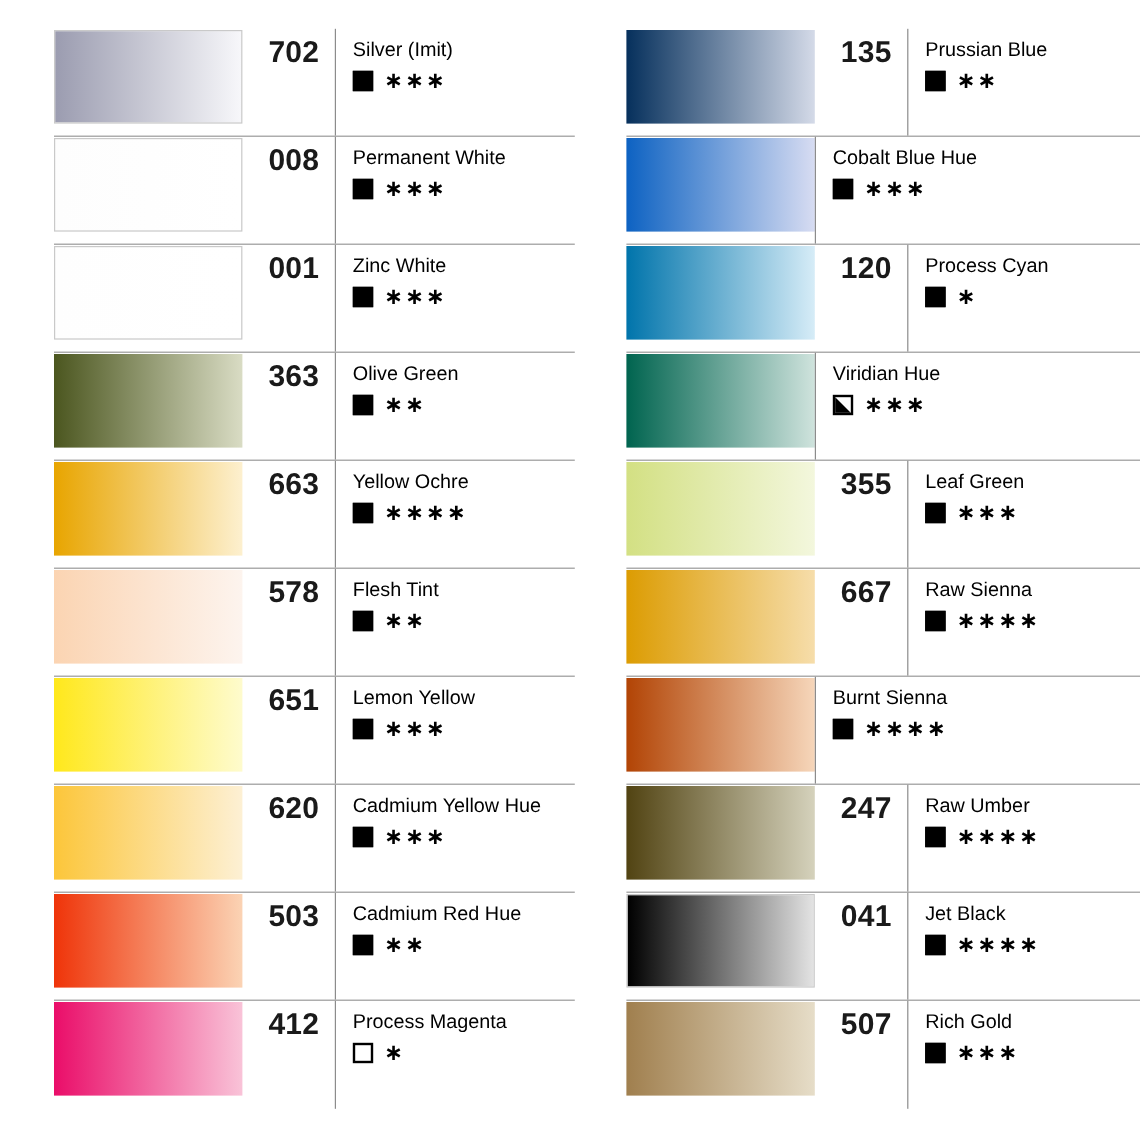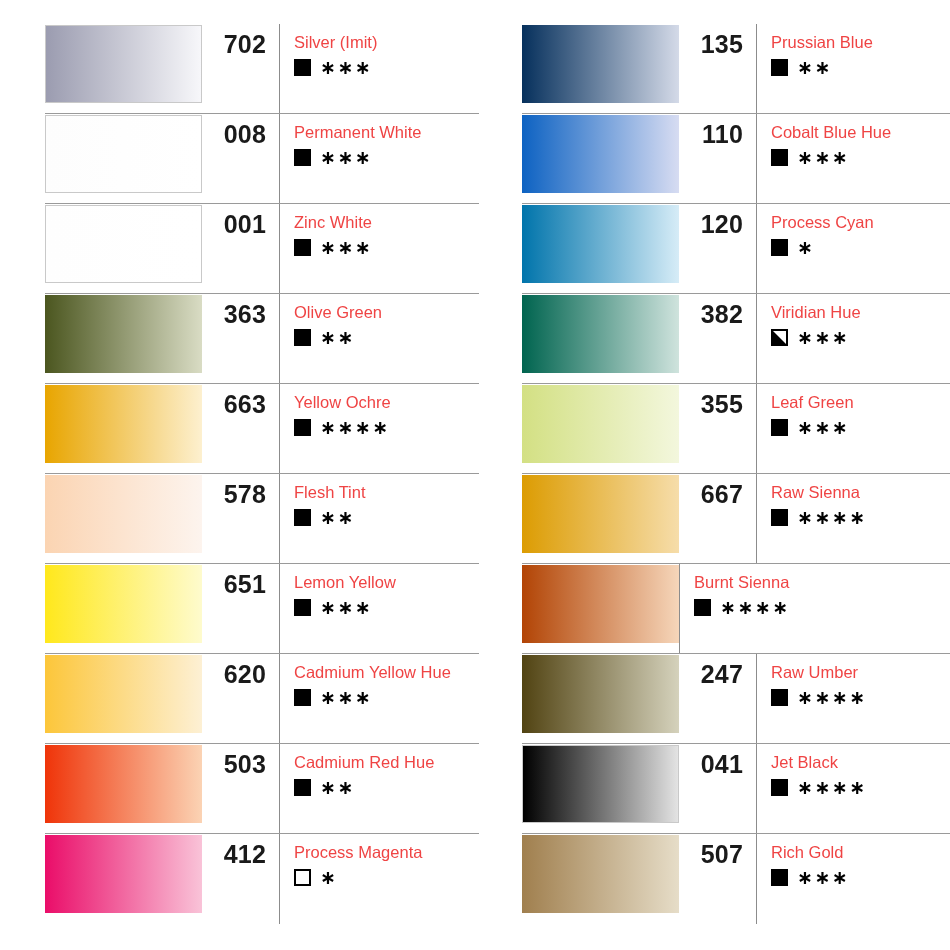--- a/index.html
+++ b/index.html
@@ -71,21 +71,21 @@
     flex: 1 1 auto;
     border-left: 1.5px solid #8c8c8c;
     padding: 9px 0 0 14px;
     box-sizing: border-box;
     display: flex;
     flex-direction: column;
     gap: 5px;
   }
   .pigment-name {
     font-size: 16.5px;
-    color: #ef4444;
+    color: #000000;
     line-height: 1.15;
     white-space: nowrap;
   }
   .rating-line {
     display: flex;
     align-items: center;
     gap: 9px;
     height: 22px;
   }
   .opacity-box {
@@ -256,23 +256,20 @@
         <div class="info-cell">
           <div class="pigment-name">Prussian Blue</div>
           <div class="rating-line">
             <span class="opacity-box opaque"></span>
             <span class="stars">∗∗</span>
           </div>
         </div>
       </div>
       <div class="swatch-row">
         <div class="swatch" style="background: linear-gradient(to right, rgb(13, 98, 194) 0%, rgb(215, 220, 242) 100%);"></div>
-        <div class="code-cell">
-          <span class="code-text">110</span>
-        </div>
         <div class="info-cell">
           <div class="pigment-name">Cobalt Blue Hue</div>
           <div class="rating-line">
             <span class="opacity-box opaque"></span>
             <span class="stars">∗∗∗</span>
           </div>
         </div>
       </div>
       <div class="swatch-row">
         <div class="swatch" style="background: linear-gradient(to right, rgb(0, 116, 171) 0%, rgb(214, 236, 247) 100%);"></div>
@@ -282,23 +279,20 @@
         <div class="info-cell">
           <div class="pigment-name">Process Cyan</div>
           <div class="rating-line">
             <span class="opacity-box opaque"></span>
             <span class="stars">∗</span>
           </div>
         </div>
       </div>
       <div class="swatch-row">
         <div class="swatch" style="background: linear-gradient(to right, rgb(0, 100, 79) 0%, rgb(207, 227, 221) 100%);"></div>
-        <div class="code-cell">
-          <span class="code-text">382</span>
-        </div>
         <div class="info-cell">
           <div class="pigment-name">Viridian Hue</div>
           <div class="rating-line">
             <span class="opacity-box semi"></span>
             <span class="stars">∗∗∗</span>
           </div>
         </div>
       </div>
       <div class="swatch-row">
         <div class="swatch" style="background: linear-gradient(to right, rgb(211, 224, 131) 0%, rgb(243, 247, 221) 100%);"></div>

